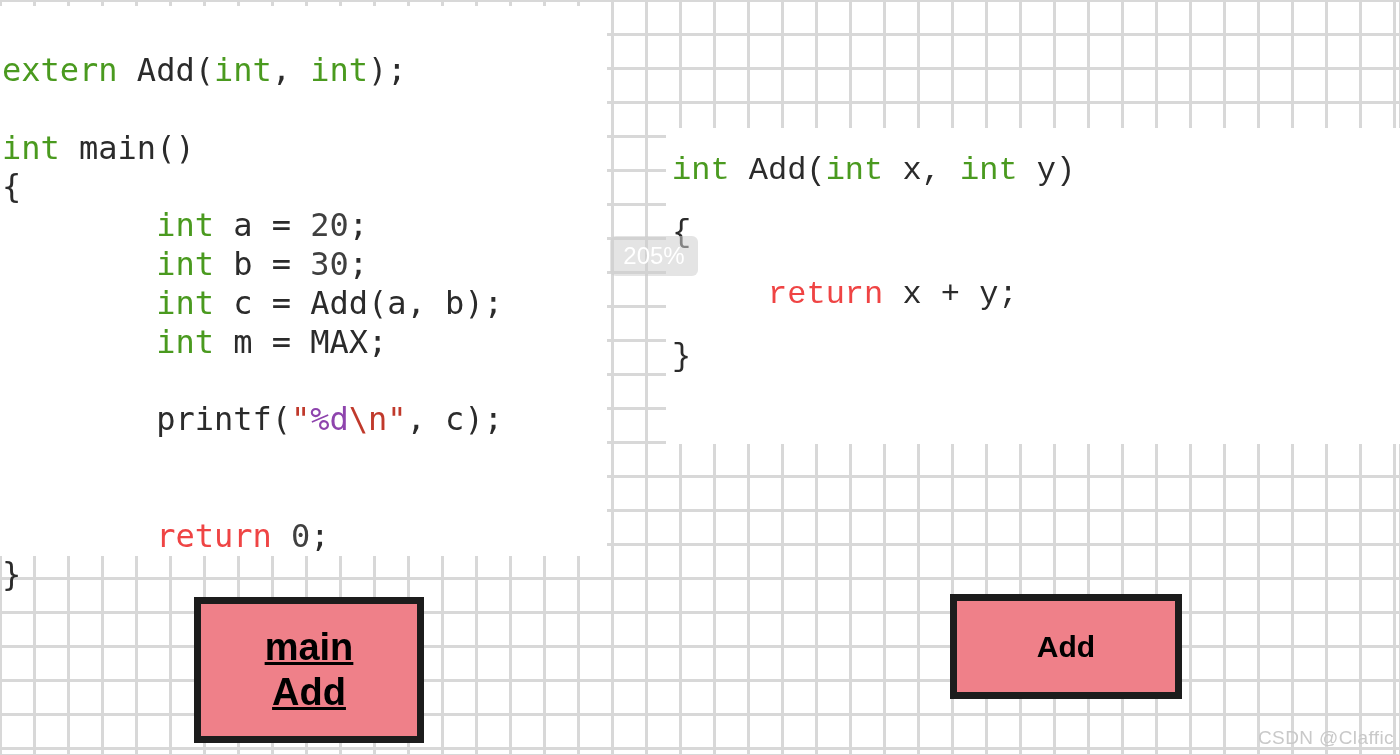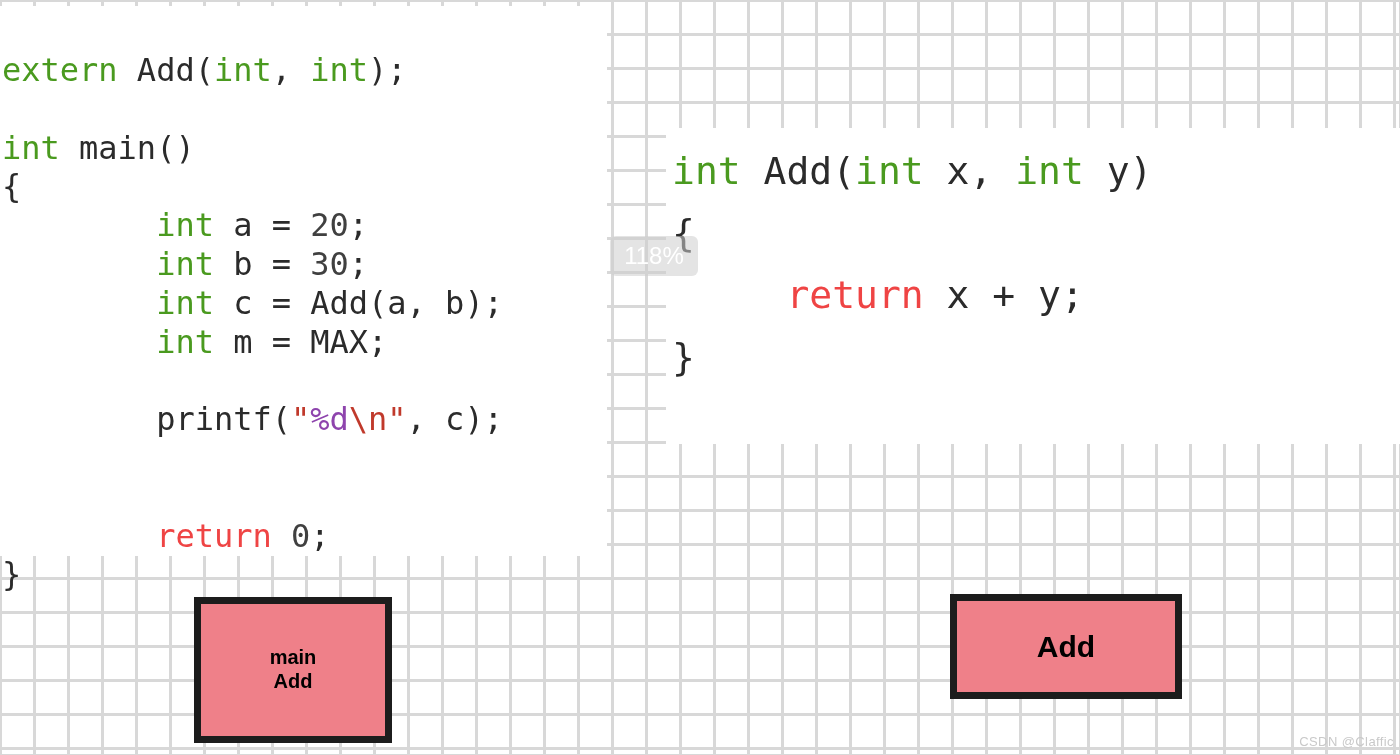--- a/index.html
+++ b/index.html
@@ -68,22 +68,23 @@
     left: 2px;
     top: 12px;
     font-size: 32px;
     line-height: 38.8px;
     letter-spacing: 0px;
     margin-top: 39px;
   }
   #code-right {
     left: 672px;
     top: 140px;
-    font-size: 38px;
+    font-size: 32px;
     line-height: 62px;
+    font-family: Liberation Mono, monospace;
   }
 
   .ln { display: block; height: 1em; }
   #code-left .ln { height: 38.8px; }
   #code-right .ln { height: 62px; }
 
   .kw-type   { color: #4a9a1f; }      
   .kw-ret    { color: #ef4444; }      
   .num       { color: #404040; }      
   .str       { color: #c0392b; }      
@@ -121,60 +122,61 @@
     align-items: center;
     justify-content: center;
     font-family: "Liberation Sans", sans-serif;
     font-weight: bold;
     color: #000000;
     line-height: 1.18;
   }
   #box-main {
     left: 194px;
     top: 597px;
-    width: 198px;
+    width: 230px;
     height: 146px;
-    font-size: 20px;
+    font-size: 38px;
+    text-decoration: underline;
   }
   #box-add {
     left: 950px;
     top: 594px;
     width: 232px;
     height: 105px;
     font-size: 30px;
   }
   .box-line { display: block; }
 
   
   #watermark {
     position: absolute;
     right: 6px;
     bottom: 6px;
     font-family: "Liberation Sans", sans-serif;
-    font-size: 13px;
+    font-size: 19px;
     color: #c9c9c9;
     letter-spacing: 0.4px;
     user-select: none;
   }
 </style>
 </head>
 <body>
 
 <div id="stage">
 
   <div class="grid-layer"></div>
 
   <div class="paper" id="paper-left"></div>
   <div class="paper" id="paper-right"></div>
 
   <div class="code-block" id="code-left"><span class="ln"><span class="kw-type">extern</span><span class="plain"> Add(</span><span class="kw-type">int</span><span class="plain">, </span><span class="kw-type">int</span><span class="plain">);</span></span><span class="ln">&nbsp;</span><span class="ln"><span class="kw-type">int</span><span class="plain"> main()</span></span><span class="ln"><span class="plain">{</span></span><span class="ln"><span class="plain">        </span><span class="kw-type">int</span><span class="plain"> a = </span><span class="num">20</span><span class="plain">;</span></span><span class="ln"><span class="plain">        </span><span class="kw-type">int</span><span class="plain"> b = </span><span class="num">30</span><span class="plain">;</span></span><span class="ln"><span class="plain">        </span><span class="kw-type">int</span><span class="plain"> c = Add(a, b);</span></span><span class="ln"><span class="plain">        </span><span class="kw-type">int</span><span class="plain"> m = MAX;</span></span><span class="ln">&nbsp;</span><span class="ln"><span class="plain">        printf(</span><span class="str">"</span><span class="fmt">%d</span><span class="str">\n"</span><span class="plain">, c);</span></span><span class="ln">&nbsp;</span><span class="ln">&nbsp;</span><span class="ln"><span class="plain">        </span><span class="kw-ret">return</span><span class="plain"> </span><span class="num">0</span><span class="plain">;</span></span><span class="ln"><span class="plain">}</span></span></div>
 
   <div class="code-block" id="code-right"><span class="ln"><span class="kw-type">int</span><span class="plain"> Add(</span><span class="kw-type">int</span><span class="plain"> x, </span><span class="kw-type">int</span><span class="plain"> y)</span></span><span class="ln"><span class="plain">{</span></span><span class="ln"><span class="plain">     </span><span class="kw-ret">return</span><span class="plain"> x + y;</span></span><span class="ln"><span class="plain">}</span></span></div>
 
-  <div id="zoom-badge">118%</div>
+  <div id="zoom-badge">205%</div>
 
   <div class="stack-box" id="box-main">
       <span class="box-line">main</span>
       <span class="box-line">Add</span>
     </div>
 
   <div class="stack-box" id="box-add">
       <span class="box-line">Add</span>
     </div>
 

